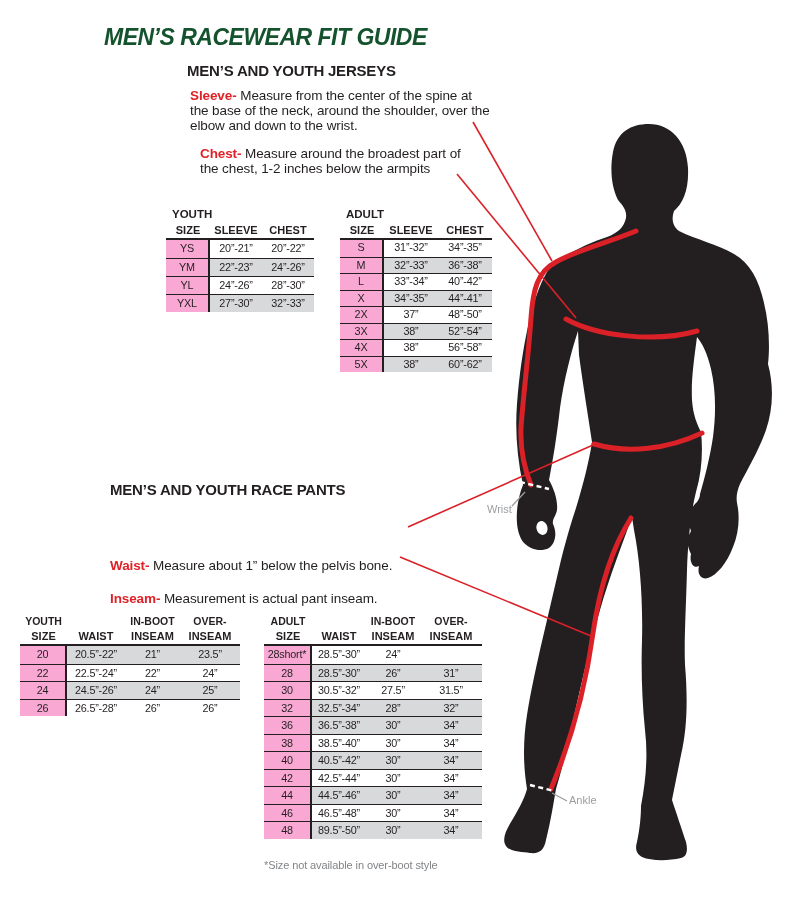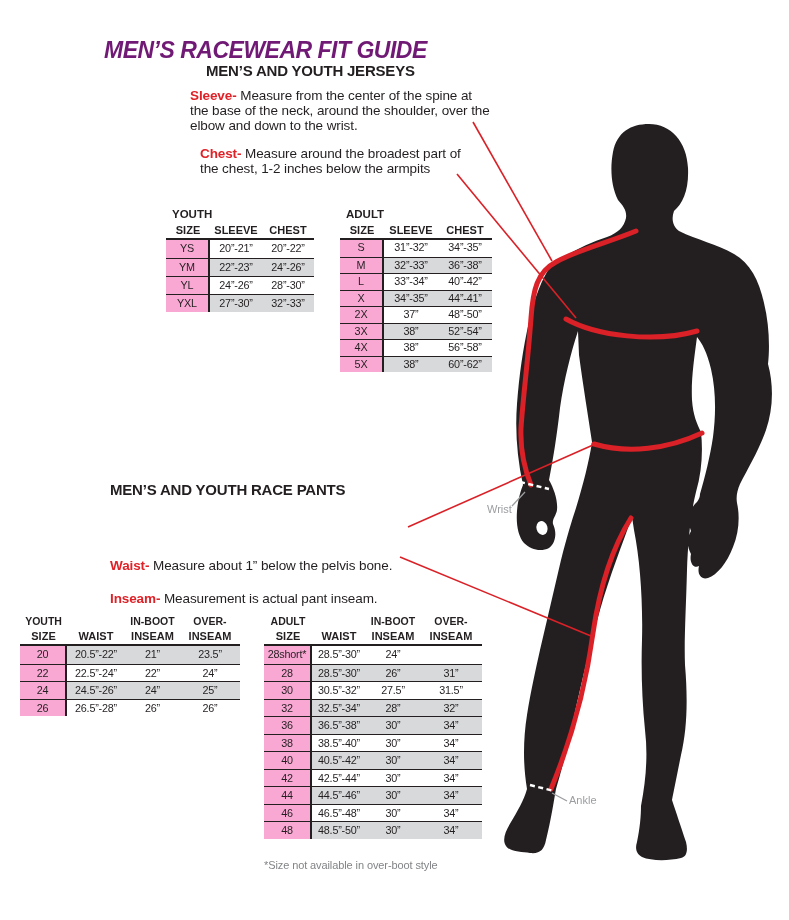--- a/index.html
+++ b/index.html
@@ -13,22 +13,22 @@
   *{margin:0;padding:0;box-sizing:border-box;}
   html,body{background:#ffffff;}
   body{
     width:789px;height:920px;position:relative;overflow:hidden;
     font-family:"Liberation Sans","DejaVu Sans",sans-serif;color:var(--ink);
   }
   .abs{position:absolute;}
   #figure-svg{position:absolute;left:0;top:0;z-index:0;}
 
   .page-title{
-    left:104px;top:37px;font-size:23px;font-weight:bold;font-style:italic;
-    letter-spacing:-0.5px;color:#701a75;z-index:2;white-space:nowrap;
+    left:104px;top:24px;font-size:23px;font-weight:bold;font-style:italic;
+    letter-spacing:-0.5px;color:#14532d;z-index:2;white-space:nowrap;
   }
   .section-heading{
     font-size:15px;font-weight:bold;letter-spacing:-0.2px;z-index:2;white-space:nowrap;
   }
   .para{font-size:13.5px;line-height:14.8px;letter-spacing:-0.1px;z-index:2;}
   .para .lead{color:var(--red);font-weight:bold;}
   .nowrap{white-space:nowrap;margin-top:48px;}
 
   
   .tbl{z-index:3;}
@@ -154,21 +154,21 @@
   </g>
 
   <g>
     <line class="gleader" x1="512" y1="506" x2="525" y2="492"></line>
     <line class="gleader" x1="552" y1="793" x2="567" y2="801"></line>
   </g>
 </svg>
 
 <div class="abs page-title">MEN’S RACEWEAR FIT GUIDE</div>
 
-<div class="abs section-heading" style="left:206px;top:62px;">MEN’S AND YOUTH JERSEYS</div>
+<div class="abs section-heading" style="left:187px;top:62px;">MEN’S AND YOUTH JERSEYS</div>
 
 <div class="abs para" style="left:190px;top:89px;width:304px;">
   <span class="lead">Sleeve-</span><span> Measure from the center of the spine at the base of the neck, around the shoulder, over the elbow and down to the wrist.</span>
 </div>
 
 <div class="abs para" style="left:200px;top:147px;width:272px;">
   <span class="lead">Chest-</span><span> Measure around the broadest part of the chest, 1-2 inches below the armpits</span>
 </div>
 
 <div class="abs section-heading" style="left:110px;top:481px;">MEN’S AND YOUTH RACE PANTS</div>
@@ -373,21 +373,21 @@
         <div class="cell c3">34”</div>
       </div>
       <div class="row even">
         <div class="cell c0">46</div>
         <div class="cell c1">46.5”-48”</div>
         <div class="cell c2">30”</div>
         <div class="cell c3">34”</div>
       </div>
       <div class="row odd">
         <div class="cell c0">48</div>
-        <div class="cell c1">48.5”-50”</div>
+        <div class="cell c1">89.5”-50”</div>
         <div class="cell c2">30”</div>
         <div class="cell c3">34”</div>
       </div>
     </div>
   </div>
 
 <div class="abs footnote" style="left:264px;top:859px;">*Size not available in over-boot style</div>
 
 <div class="abs fig-label" style="left:487px;top:503px;">Wrist</div>
 <div class="abs fig-label" style="left:569px;top:794px;">Ankle</div>

